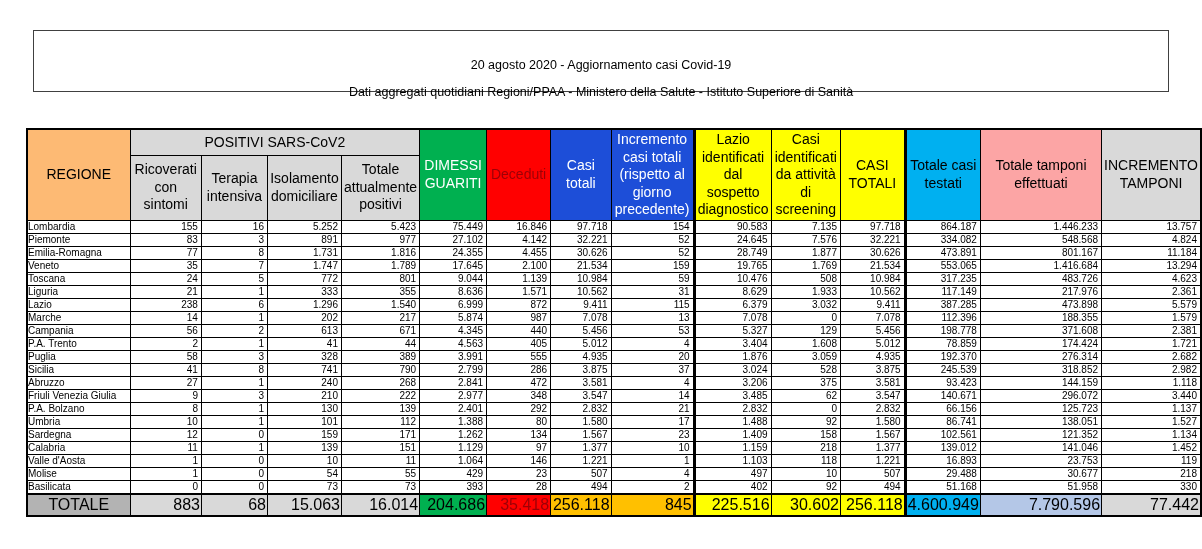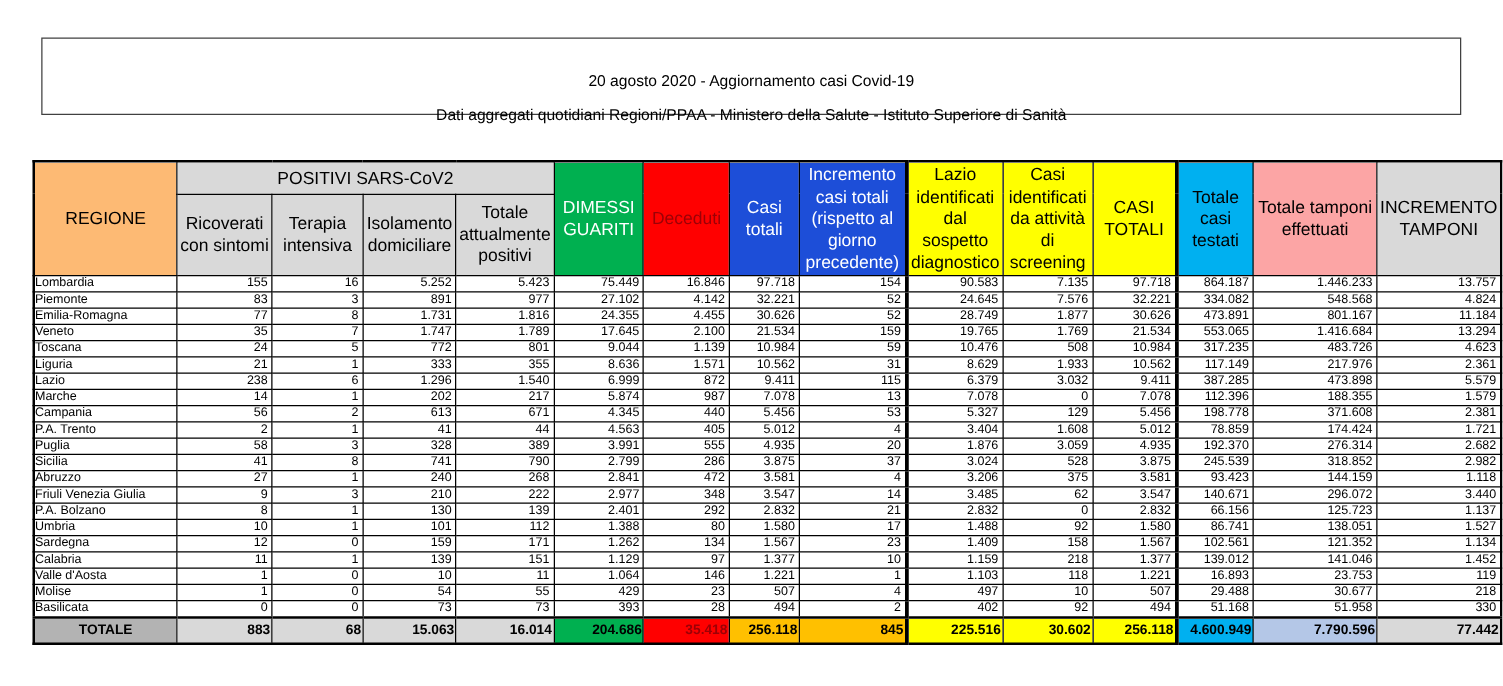--- a/index.html
+++ b/index.html
@@ -31,21 +31,21 @@
 
   
   .covid tbody td { height:13px; line-height:12px; font-size:10px; padding:0 3px; }
   .covid tbody td.region { text-align:left; padding-left:0; white-space:nowrap; }
   .covid td.num { text-align:right; }
 
   
   .thickL { border-left:3px solid #000 !important; }
 
   
-  .covid tfoot td { height:21px; font-weight:bold; font-size:11px; border-top:2px solid #000; }
+  .covid tfoot td { height:21px; font-weight:normal; font-size:16px; border-top:2px solid #000; }
   .t-label  { background:#b3b3b3; text-align:center; }
   .t-gray   { background:#d9d9d9; }
   .t-green  { background:#00b050; }
   .t-red    { background:#ff0000; color:#9c0006;margin-top:20px; }
   .t-orange { background:#ffc000; }
   .t-yellow { background:#ffff00; }
   .t-cyan   { background:#00b0f0; }
   .t-peri   { background:#b4c7e7;padding-left:48px; }
 </style>
 </head>

